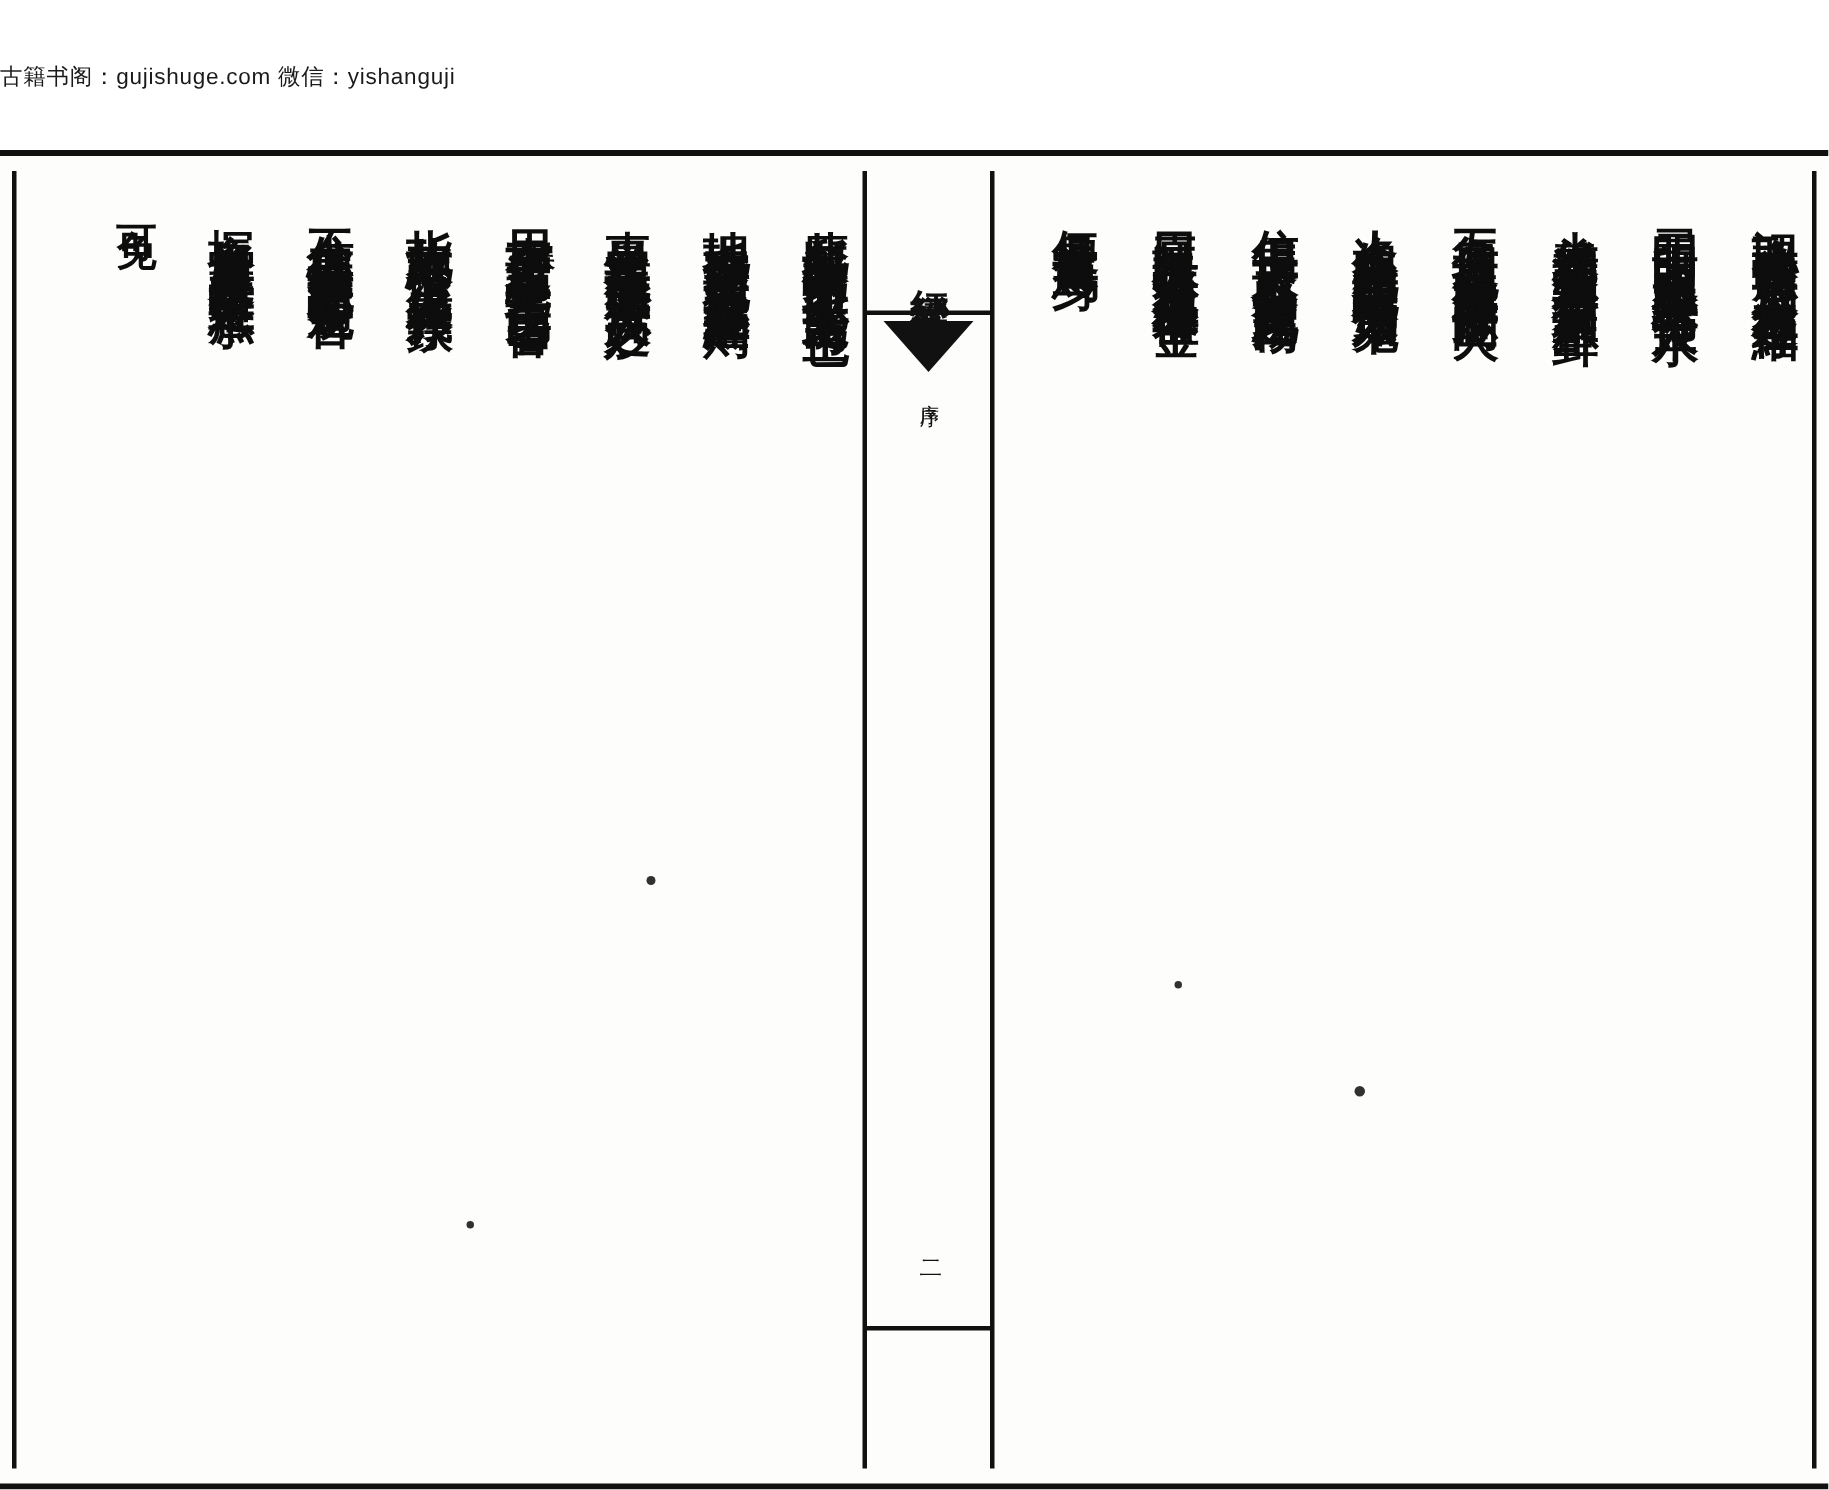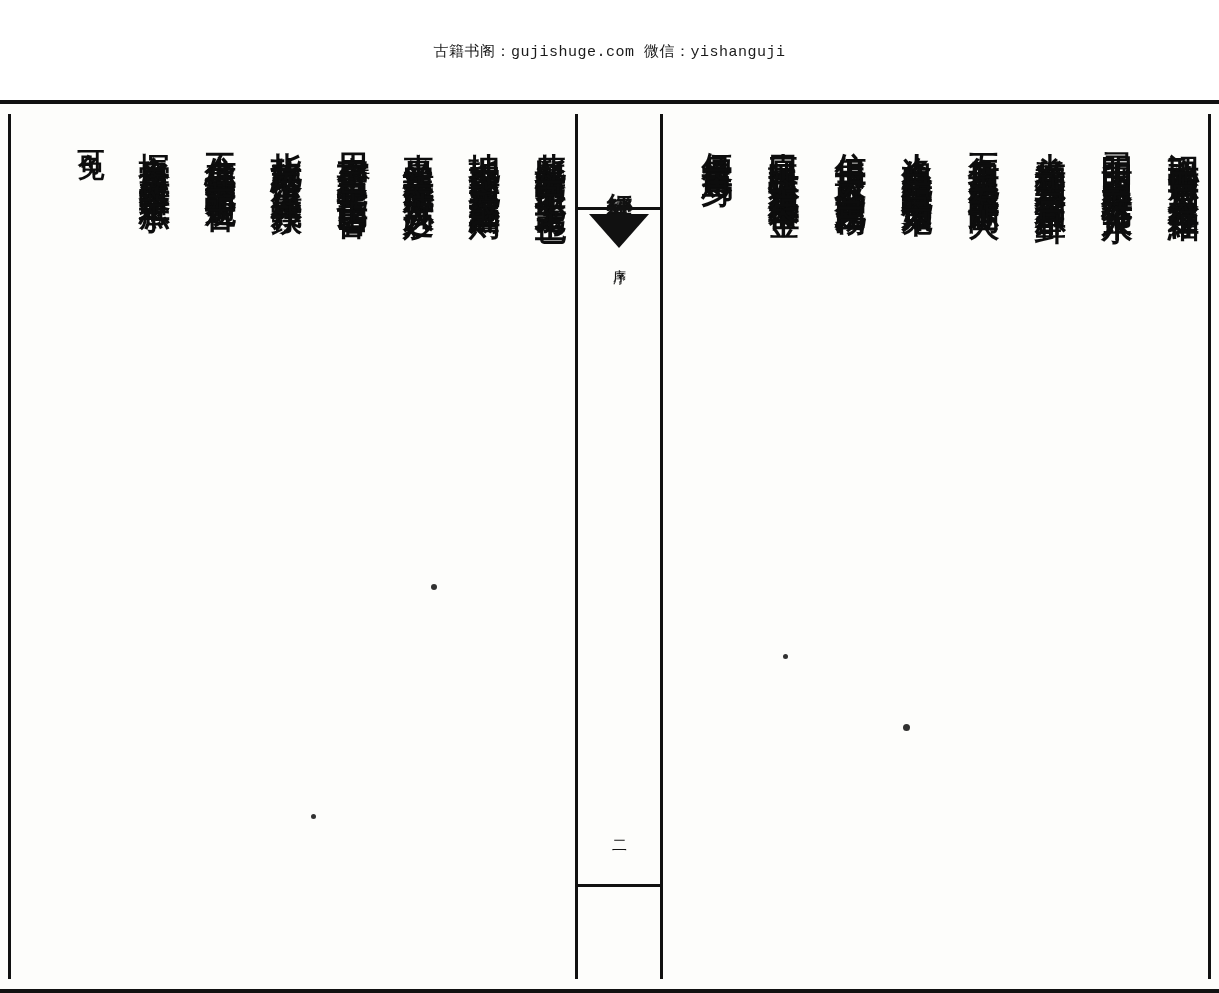--- a/index.html
+++ b/index.html
@@ -14,22 +14,22 @@
     overflow: hidden;
     position: relative;
   }
 
   
   .watermark {
     position: absolute;
     top: 42px;
     left: 0;
     width: 100%;
-    text-align: center;
-    font-family: Liberation Mono, monospace;
+    text-align: left;
+    font-family: Liberation Sans, sans-serif;
     font-size: 15px;
     color: #1a1a1a;
     letter-spacing: 0.5px;
     white-space: nowrap;
   }
 
   
   .page {
     position: absolute;
     top: 100px;

